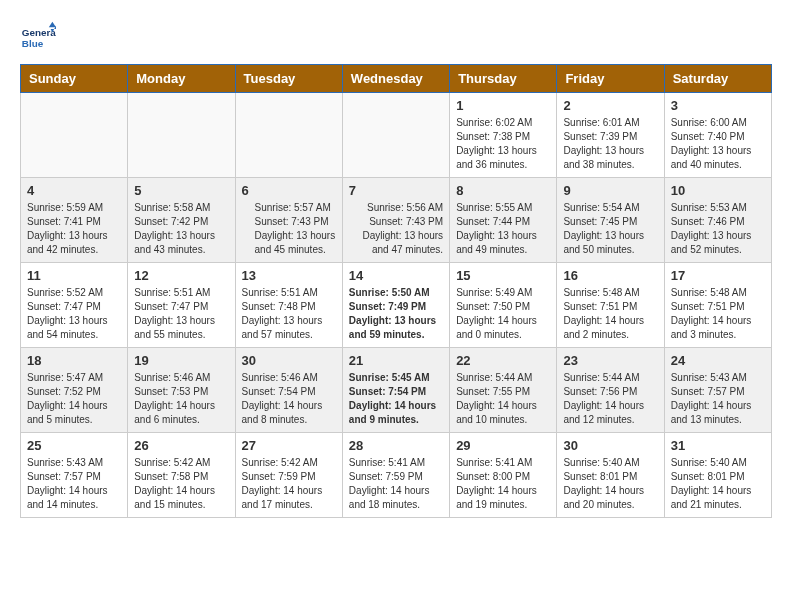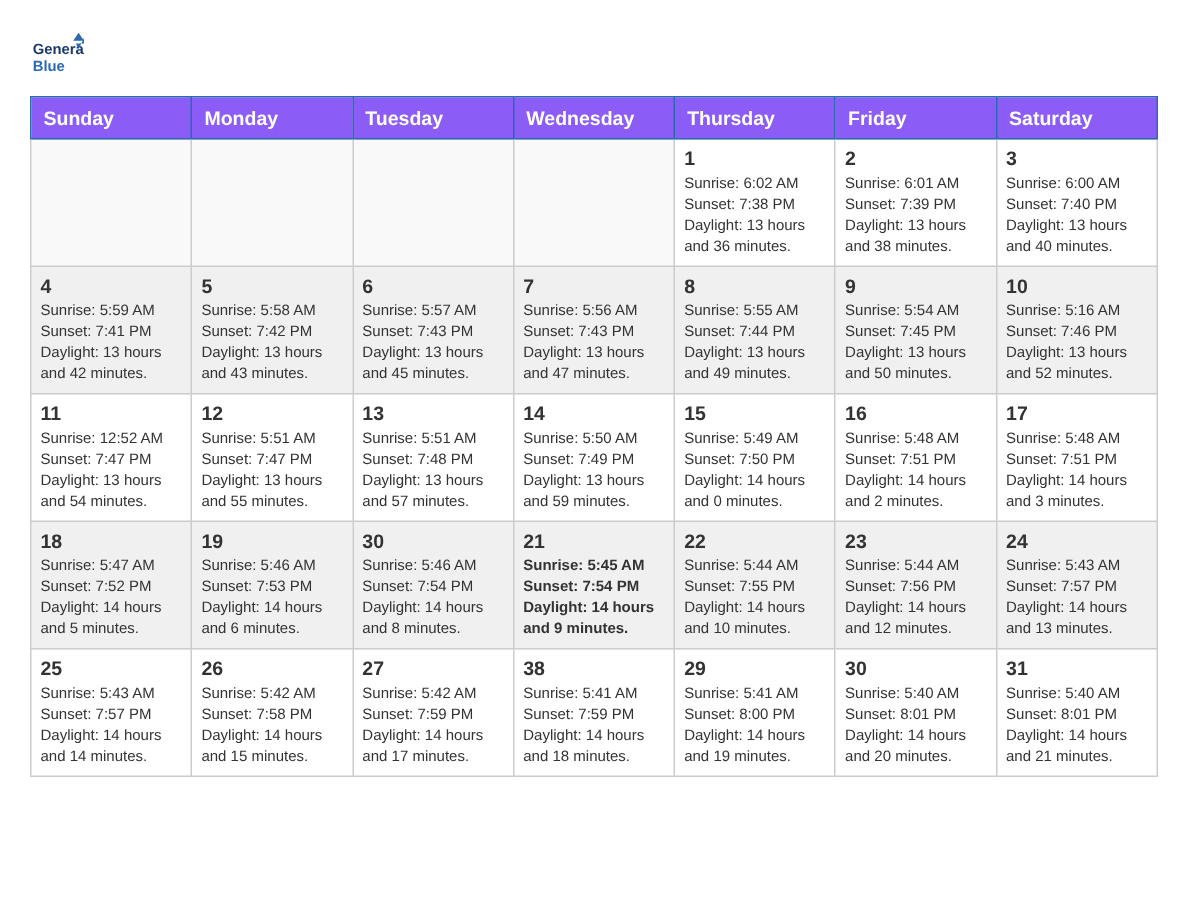--- a/index.html
+++ b/index.html
@@ -36,21 +36,21 @@
     .location {
       font-size: 15px;
       color: #444;
     }
     .calendar {
       width: 100%;
       border-collapse: collapse;
       margin-top: 8px;
     }
     .calendar th {
-      background: #8b5cf6;
+      background: #a16207;
       color: #fff;
       text-align: left;
       padding: 6px 8px;
       font-size: 13px;
       font-weight: bold;
       border: 1px solid #2a6ab5;
     }
     .calendar td {
       vertical-align: top;
       border: 1px solid #ccc;
@@ -152,79 +152,79 @@
         </td>
         <td>
           <span class="day-num">5</span>
           <div class="day-info" style="white-space: pre-line;">Sunrise: 5:58 AM
 Sunset: 7:42 PM
 Daylight: 13 hours
 and 43 minutes.</div>
         </td>
         <td>
           <span class="day-num">6</span>
-          <div class="day-info" style="white-space: pre-line;">Sunrise: 5:57 AM
+          <div class="day-info" style="white-space: pre-line; margin-left: 13px;">Sunrise: 5:57 AM
 Sunset: 7:43 PM
 Daylight: 13 hours
 and 45 minutes.</div>
         </td>
         <td>
           <span class="day-num">7</span>
-          <div class="day-info" style="white-space: pre-line;">Sunrise: 5:56 AM
+          <div class="day-info" style="white-space: pre-line; text-align: right;">Sunrise: 5:56 AM
 Sunset: 7:43 PM
 Daylight: 13 hours
 and 47 minutes.</div>
         </td>
         <td>
           <span class="day-num">8</span>
           <div class="day-info" style="white-space: pre-line;">Sunrise: 5:55 AM
 Sunset: 7:44 PM
 Daylight: 13 hours
 and 49 minutes.</div>
         </td>
         <td>
           <span class="day-num">9</span>
           <div class="day-info" style="white-space: pre-line;">Sunrise: 5:54 AM
 Sunset: 7:45 PM
 Daylight: 13 hours
 and 50 minutes.</div>
         </td>
         <td>
           <span class="day-num">10</span>
-          <div class="day-info" style="white-space: pre-line;">Sunrise: 5:16 AM
+          <div class="day-info" style="white-space: pre-line;">Sunrise: 5:53 AM
 Sunset: 7:46 PM
 Daylight: 13 hours
 and 52 minutes.</div>
         </td>
       </tr>
       <tr>
         <td>
           <span class="day-num">11</span>
-          <div class="day-info" style="white-space: pre-line;">Sunrise: 12:52 AM
+          <div class="day-info" style="white-space: pre-line;">Sunrise: 5:52 AM
 Sunset: 7:47 PM
 Daylight: 13 hours
 and 54 minutes.</div>
         </td>
         <td>
           <span class="day-num">12</span>
           <div class="day-info" style="white-space: pre-line;">Sunrise: 5:51 AM
 Sunset: 7:47 PM
 Daylight: 13 hours
 and 55 minutes.</div>
         </td>
         <td>
           <span class="day-num">13</span>
           <div class="day-info" style="white-space: pre-line;">Sunrise: 5:51 AM
 Sunset: 7:48 PM
 Daylight: 13 hours
 and 57 minutes.</div>
         </td>
         <td>
           <span class="day-num">14</span>
-          <div class="day-info" style="white-space: pre-line;">Sunrise: 5:50 AM
+          <div class="day-info" style="white-space: pre-line; font-weight: bold;">Sunrise: 5:50 AM
 Sunset: 7:49 PM
 Daylight: 13 hours
 and 59 minutes.</div>
         </td>
         <td>
           <span class="day-num">15</span>
           <div class="day-info" style="white-space: pre-line;">Sunrise: 5:49 AM
 Sunset: 7:50 PM
 Daylight: 14 hours
 and 0 minutes.</div>
@@ -311,21 +311,21 @@
 and 15 minutes.</div>
         </td>
         <td>
           <span class="day-num">27</span>
           <div class="day-info" style="white-space: pre-line;">Sunrise: 5:42 AM
 Sunset: 7:59 PM
 Daylight: 14 hours
 and 17 minutes.</div>
         </td>
         <td>
-          <span class="day-num">38</span>
+          <span class="day-num">28</span>
           <div class="day-info" style="white-space: pre-line;">Sunrise: 5:41 AM
 Sunset: 7:59 PM
 Daylight: 14 hours
 and 18 minutes.</div>
         </td>
         <td>
           <span class="day-num">29</span>
           <div class="day-info" style="white-space: pre-line;">Sunrise: 5:41 AM
 Sunset: 8:00 PM
 Daylight: 14 hours

